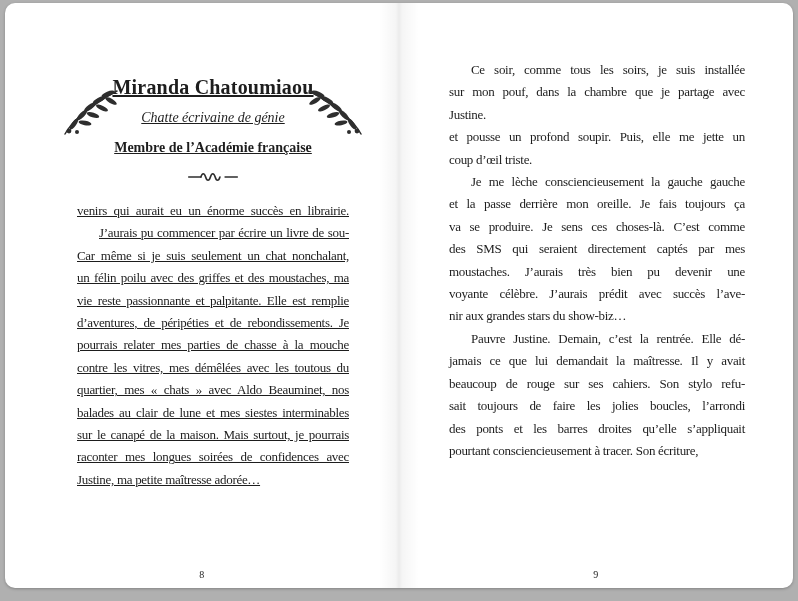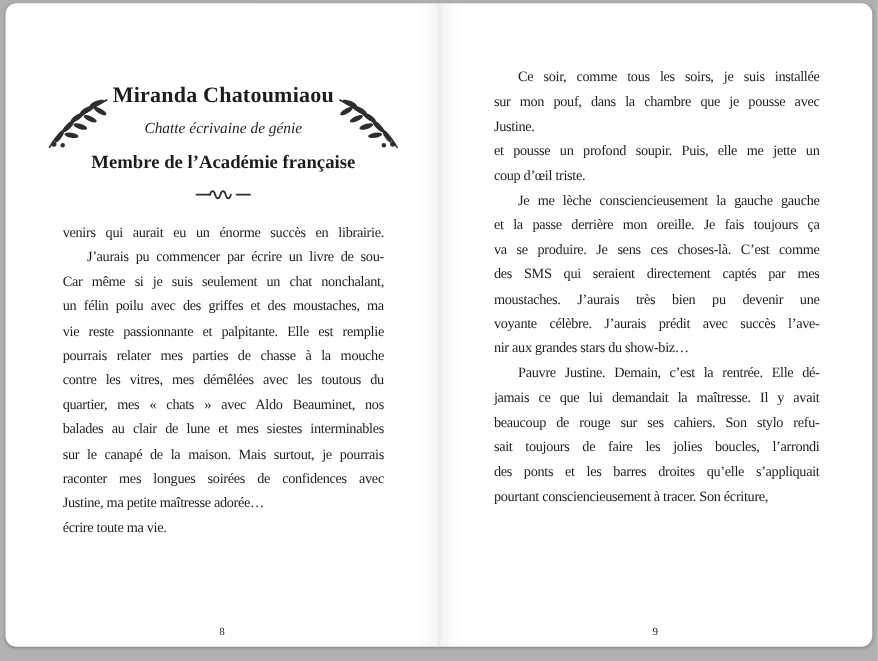--- a/index.html
+++ b/index.html
@@ -16,27 +16,27 @@
     box-shadow:0 1px 3px rgba(0,0,0,0.25);
   }
   .gutter{
     position:absolute;left:50%;top:0;bottom:0;width:40px;
     transform:translateX(-50%);
     background:linear-gradient(to right,rgba(0,0,0,0) 0%,rgba(0,0,0,0.04) 42%,rgba(0,0,0,0.08) 50%,rgba(0,0,0,0.04) 58%,rgba(0,0,0,0) 100%);
     pointer-events:none;z-index:2;
   }
   .pages{display:flex;height:100%;}
   .page{width:50%;position:relative;box-sizing:border-box;}
-  .page.left{padding:72px 50px 0 52px;}
+  .page.left{padding:72px 50px 0 72px;text-decoration:underline;}
   .page.right{padding:56px 48px 0 50px;}
 
   .header{position:relative;text-align:center;}
   .title{font-size:20px;font-weight:bold;line-height:24px;letter-spacing:0.2px;}
   .subtitle{font-style:italic;font-size:14px;line-height:18px;margin-top:10px;}
-  .membership{font-weight:bold;font-size:17px;line-height:17px;margin-top:12px;}
+  .membership{font-weight:bold;font-size:14px;line-height:17px;margin-top:12px;}
   .ornament{margin-top:14px;height:14px;}
   .laurel{position:absolute;top:12px;width:58px;height:50px;}
   .laurel-left{left:-16px;}
   .laurel-right{right:-16px;transform:scaleX(-1);}
 
   .body{margin-top:16px;font-size:13px;letter-spacing:-0.3px;}
   .page.right .body{margin-top:0;}
   .line{
     line-height:22.4px;white-space:nowrap;
     text-align:justify;text-align-last:justify;
@@ -105,40 +105,40 @@
           </svg>
         </div>
       </div>
       <div class="body">
           <div>
             <div class="line">venirs qui aurait eu un énorme succès en librairie.</div>
             <div class="line first">J’aurais pu commencer par écrire un livre de sou-</div>
             <div class="line">Car même si je suis seulement un chat nonchalant,</div>
             <div class="line">un félin poilu avec des griffes et des moustaches, ma</div>
             <div class="line">vie reste passionnante et palpitante. Elle est remplie</div>
+            <div class="line">d’aventures, de péripéties et de rebondissements. Je</div>
             <div class="line">pourrais relater mes parties de chasse à la mouche</div>
             <div class="line">contre les vitres, mes démêlées avec les toutous du</div>
             <div class="line">quartier, mes « chats » avec Aldo Beauminet, nos</div>
             <div class="line">balades au clair de lune et mes siestes interminables</div>
             <div class="line">sur le canapé de la maison. Mais surtout, je pourrais</div>
             <div class="line">raconter mes longues soirées de confidences avec</div>
             <div class="line last">Justine, ma petite maîtresse adorée…</div>
           </div>
           <div>
-            <div class="line last">écrire toute ma vie.</div>
           </div>
         </div>
       <div class="pagenum">8</div>
     </div>
 
     <div class="page right">
       <div class="body">
           <div>
             <div class="line first">Ce soir, comme tous les soirs, je suis installée</div>
-            <div class="line">sur mon pouf, dans la chambre que je pousse avec</div>
+            <div class="line">sur mon pouf, dans la chambre que je partage avec</div>
             <div class="line last">Justine.</div>
           </div>
           <div>
             <div class="line">et pousse un profond soupir. Puis, elle me jette un</div>
             <div class="line last">coup d’œil triste.</div>
           </div>
           <div>
             <div class="line first">Je me lèche consciencieusement la gauche gauche</div>
             <div class="line">et la passe derrière mon oreille. Je fais toujours ça</div>
             <div class="line">va se produire. Je sens ces choses-là. C’est comme</div>

